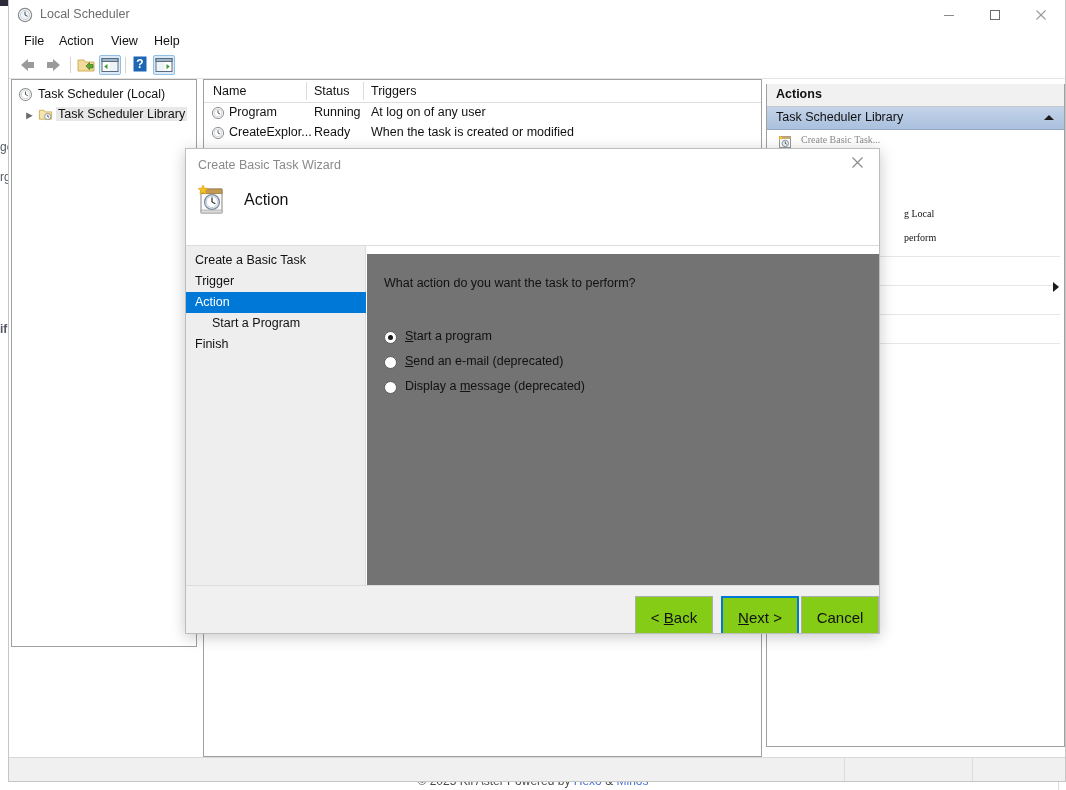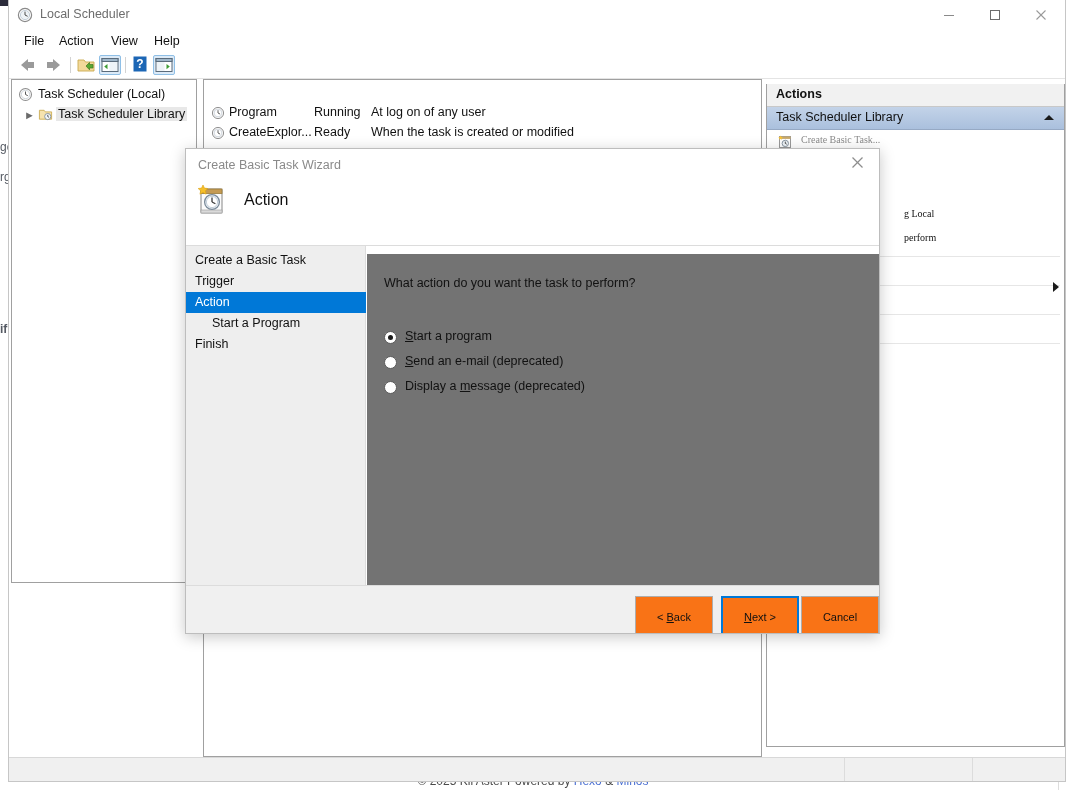--- a/index.html
+++ b/index.html
@@ -197,21 +197,21 @@
     height: 16px;
     background: #d3d3d3;
   }
 
   
   .tree-pane {
     position: absolute;
     left: 2px;
     top: 79px;
     width: 186px;
-    height: 504px;
+    height: 568px;
     background: #ffffff;
     border: 1px solid #a0a0a0;
     box-sizing: border-box;
     overflow: hidden;
   }
   .tree-row {
     position: absolute;
     left: 0;
     height: 18px;
     white-space: nowrap;
@@ -562,25 +562,25 @@
     width: 100%;
     height: 47px;
     background: #f0f0f0;
     border-top: 1px solid #dcdcdc;
   }
   .dbtn {
     position: absolute;
     top: 10px;
     width: 78px;
     height: 42px;
-    background: #f97316;
+    background: #84cc16;
     border: 1px solid #adadad;
     box-sizing: border-box;
     font-family: "Liberation Sans", sans-serif;
-    font-size: 11px;
+    font-size: 15px;
     color: #111111;
     cursor: default;
     padding: 0;
   }
   .dbtn u { text-decoration: underline; }
   .dbtn.default {
     border: 2px solid #0078d7;
   }
 </style>
 </head>
@@ -718,20 +718,27 @@
             <circle cx="10.4" cy="10.2" r="3.3" fill="#f2f6f9" stroke="#7e8c99" stroke-width="0.9"></circle>
             <line x1="10.4" y1="10.2" x2="10.4" y2="8.4" stroke="#3f3f3f" stroke-width="0.9"></line>
             <line x1="10.4" y1="10.2" x2="11.8" y2="11" stroke="#3f3f3f" stroke-width="0.9"></line>
           </svg>
         </span>
         <span class="tree-label sel" style="left:38px;">Task Scheduler Library</span>
       </div>
     </div>
 
     <div class="list-pane">
+      <div class="list-header">
+        <div class="col-head" style="left:9px;">Name</div>
+        <div class="col-div" style="left:102px;"></div>
+        <div class="col-head" style="left:110px;">Status</div>
+        <div class="col-div" style="left:159px;"></div>
+        <div class="col-head" style="left:167px;">Triggers</div>
+      </div>
 
       <div class="list-row" style="top:23px;">
         <span class="row-icon">
           <svg width="14" height="14" viewBox="0 0 16 16">
             <circle cx="8" cy="8" r="6.4" fill="#f7f7f7" stroke="#8e8e8e" stroke-width="1.1"></circle>
             <circle cx="8" cy="8" r="4.4" fill="#ffffff" stroke="#c0c9d2" stroke-width="0.8"></circle>
             <line x1="8" y1="8" x2="8" y2="4.8" stroke="#4c4c4c" stroke-width="1"></line>
             <line x1="8" y1="8" x2="10.4" y2="9.2" stroke="#4c4c4c" stroke-width="1"></line>
           </svg>
         </span>

